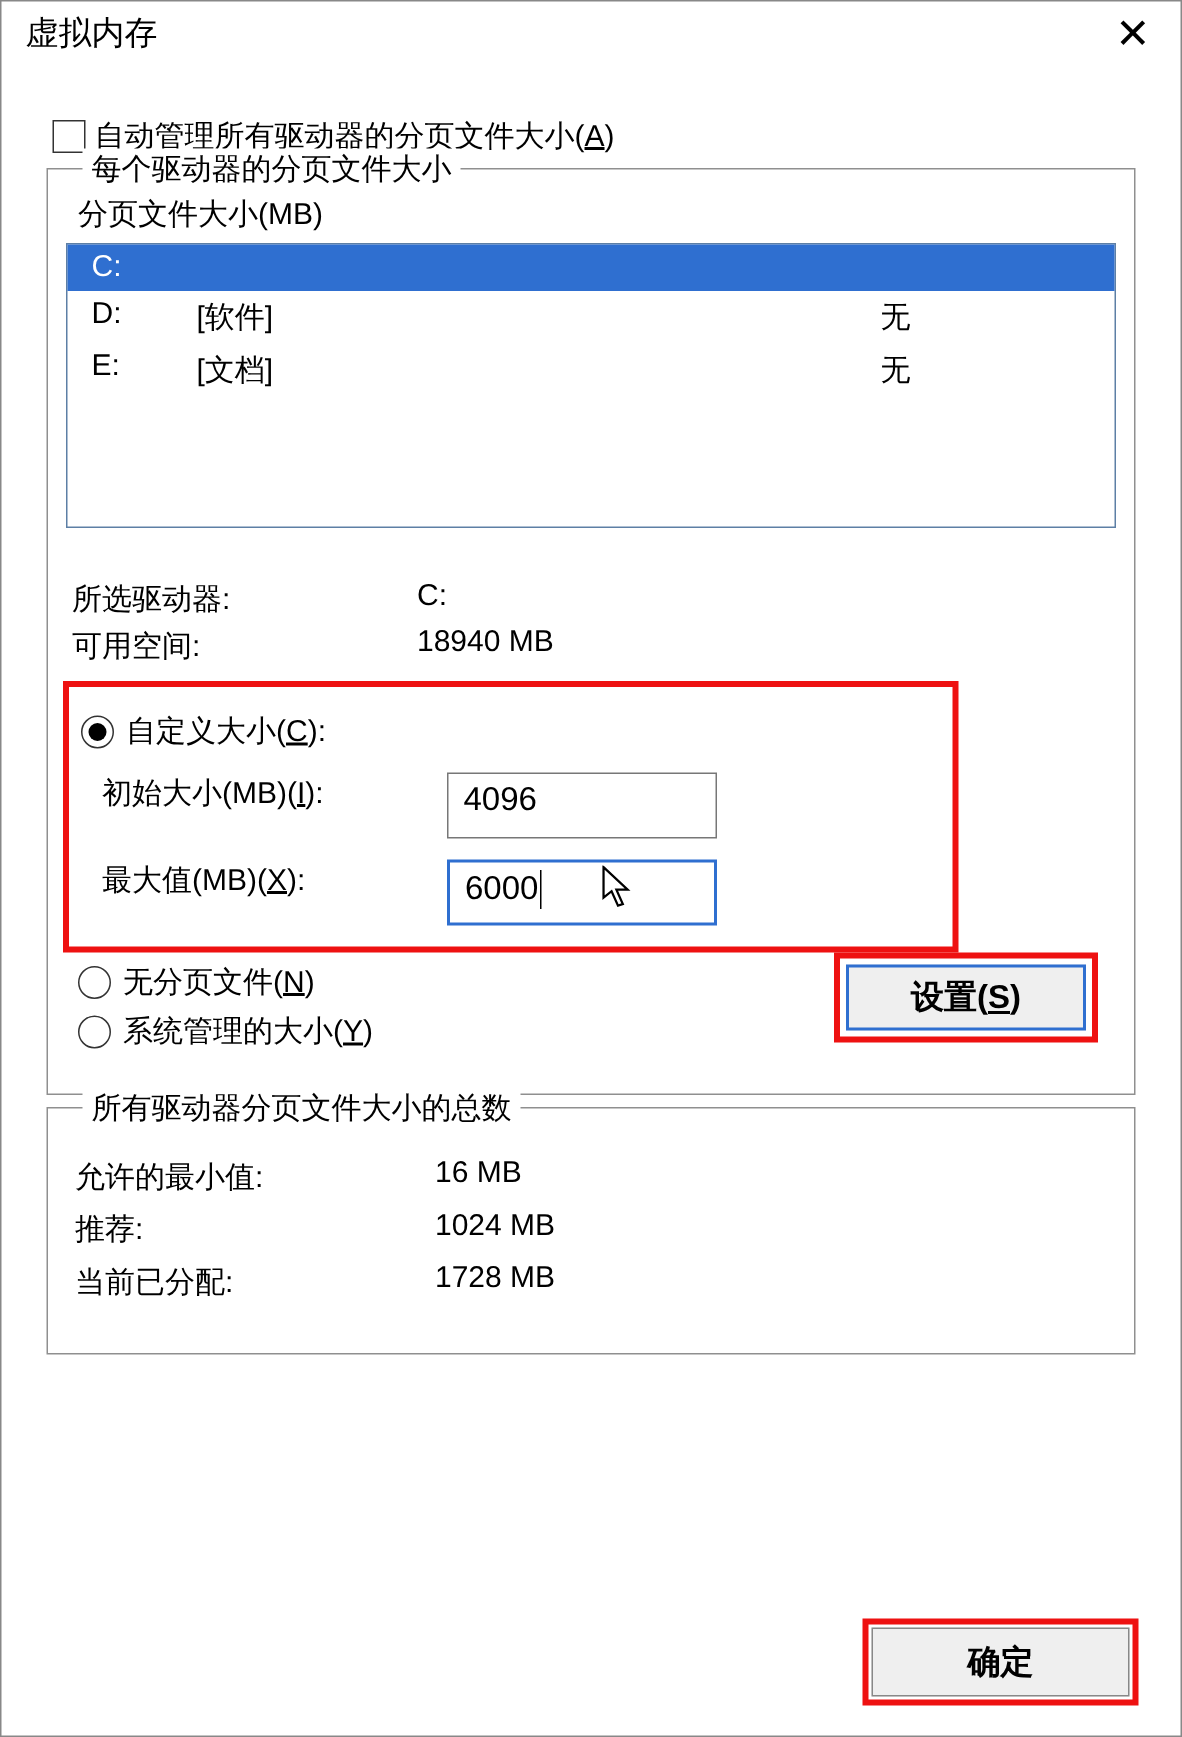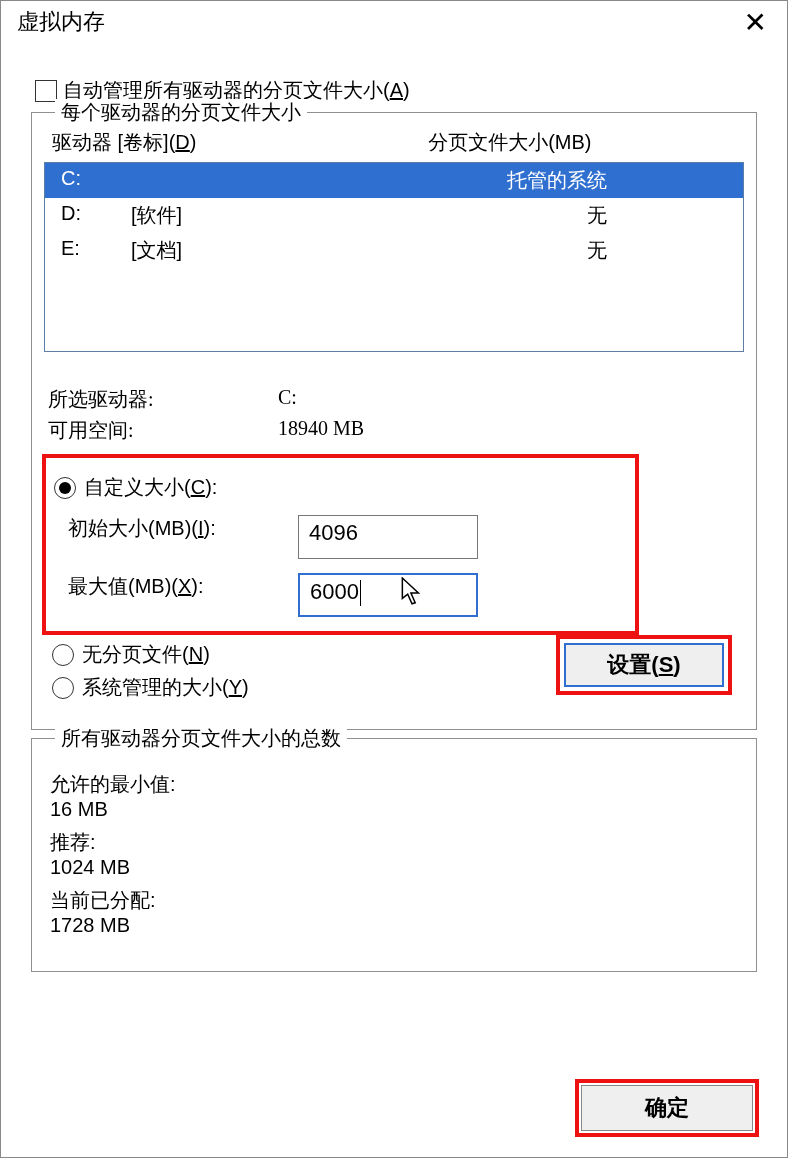--- a/index.html
+++ b/index.html
@@ -86,21 +86,21 @@
   .list-row .dletter { width: 70px; }
   .list-row .dlabel  { flex: 0 0 1; width: 280px; }
   .list-row .dsize   { margin-left: auto; padding-right: 120px; }
   .list-row.selected {
     background: #2f6fd0;
     color: #fff;
   }
 
   
   .drive-info { margin: 34px 4px 10px 4px; }
-  .info-row { display: flex; margin: 4px 0; font-family: Liberation Serif, serif; }
+  .info-row { display: flex; margin: 4px 0; }
   .info-label { width: 230px; }
   .info-value { }
 
   
   .red-box-1 {
     border: 4px solid #e11;
     padding: 10px 8px 10px 8px;
     margin-left: -2px;
     margin-right: 105px;
   }
@@ -166,21 +166,21 @@
   .btn-set {
     width: 160px; height: 44px;
     border: 2.5px solid #2f6fd0;
   }
 
   
   .group-totals {
     padding-top: 24px;
     padding-bottom: 26px;
   }
-  .tot-row { display: flex; margin: 8px 6px; flex-direction: column; }
+  .tot-row { display: flex; margin: 8px 6px; }
   .tot-label { width: 240px; }
 
   
   .footer {
     display: flex;
     justify-content: flex-end;
     gap: 24px;
     padding: 16px 28px 20px 0;
   }
   .btn-ok, .btn-cancel {
@@ -206,31 +206,27 @@
       <div class="checkbox-box"></div>
       <span>
         <span>自动管理所有驱动器的分页文件大小(</span><span class="u">A</span><span>)</span>
       </span>
     </div>
 
     <div class="groupbox">
       <div class="legend">每个驱动器的分页文件大小</div>
 
       <div class="list-head">
-        <div class="col-drive">
-          <span>驱动器 [卷标](</span><span class="u">D</span><span>)</span>
-        </div>
         <div class="col-size">分页文件大小(MB)</div>
       </div>
 
       <div class="listbox">
         <div class="list-row selected">
           <span class="dletter">C:</span>
           <span class="dlabel"></span>
-          <span class="dsize">托管的系统</span>
         </div>
         <div class="list-row">
           <span class="dletter">D:</span>
           <span class="dlabel">[软件]</span>
           <span class="dsize">无</span>
         </div>
         <div class="list-row">
           <span class="dletter">E:</span>
           <span class="dlabel">[文档]</span>
           <span class="dsize">无</span>

